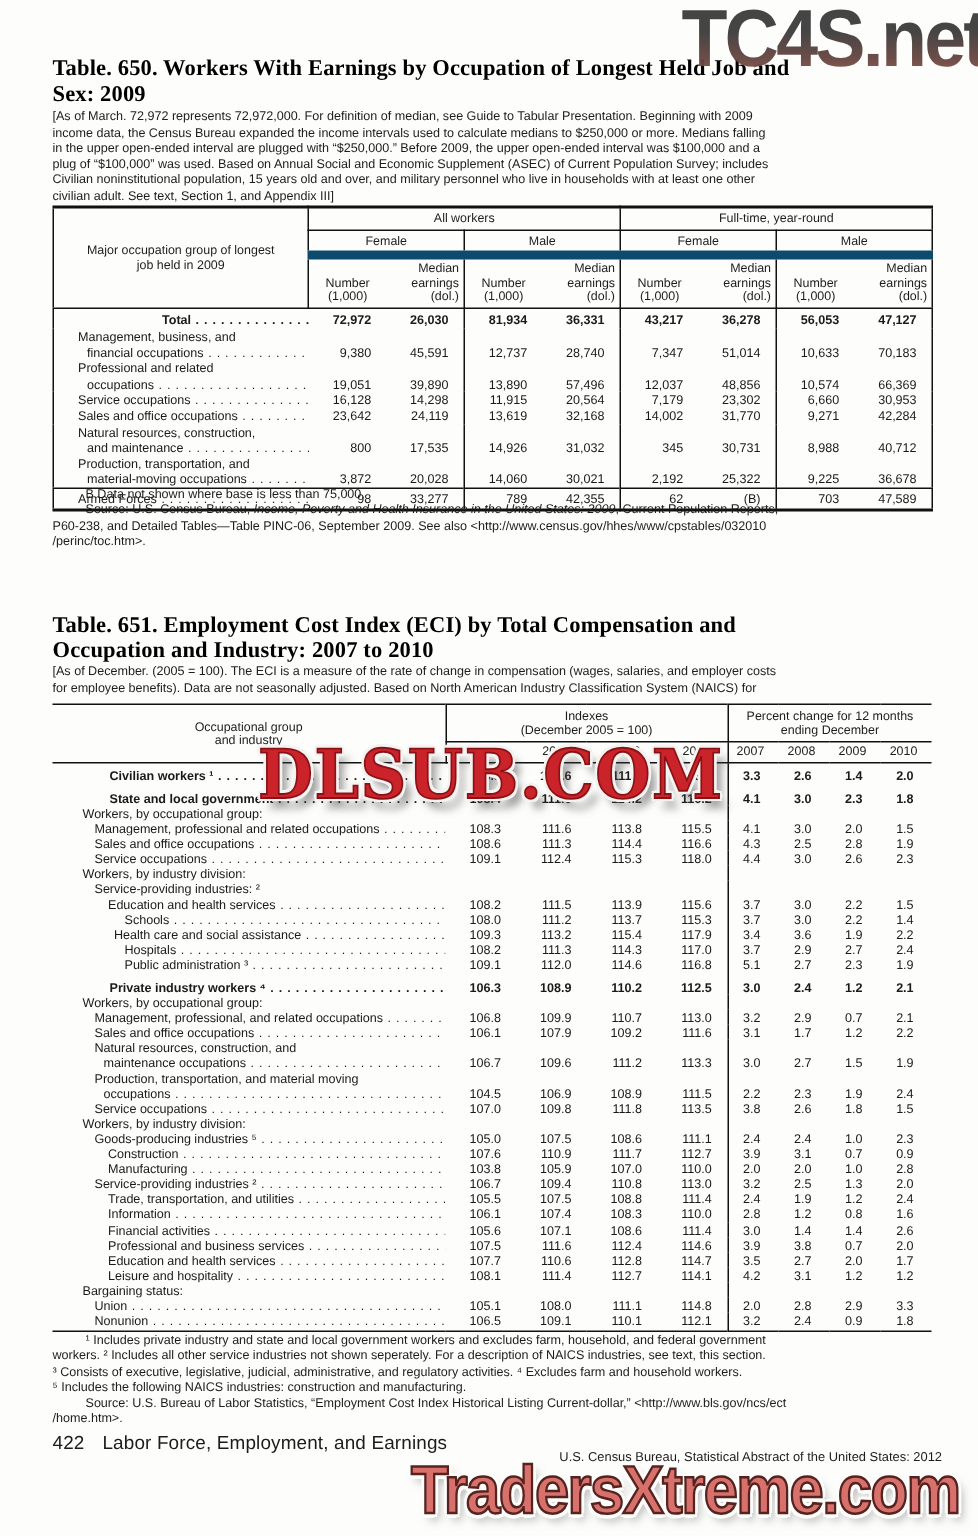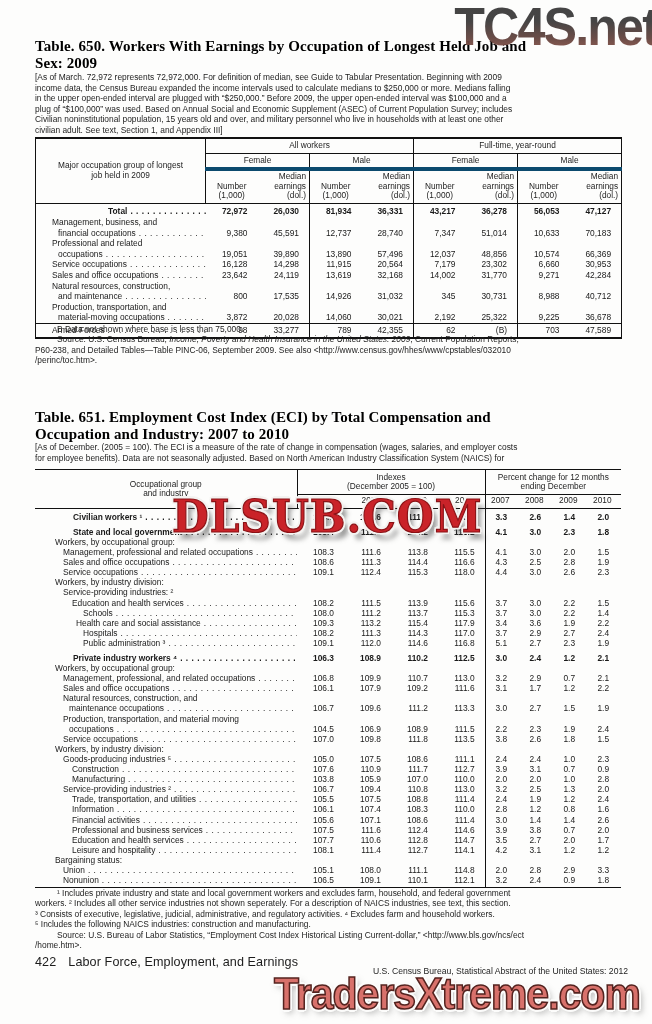--- a/index.html
+++ b/index.html
@@ -44,21 +44,21 @@
   .dots::before { content:". . . . . . . . . . . . . . . . . . . . . . . . . . . . . . . . . . . . . . . . . . . . . . . . . . . ."; padding-left:3px; letter-spacing:0.5px; }
   .w2 { padding-left:6px; }
 
   
   #t650-table { left:35px; top:137px; border:1px solid #111; border-top-width:2px; border-bottom-width:2px; }
   #t650-table td { line-height:10.6px; }
   #t650-table td.num { padding-right:10px; }
   #t650-table tbody tr:first-child td { padding-top:2.5px; }
   #t650-table tbody tr:last-child td { padding-bottom:1.5px; }
   th.grp { text-align:center; border-bottom:1px solid #111; padding:2px 2px 2.5px; }
-  th.sex { text-align:center; border-bottom:4px solid #0c4a6e; padding:1.5px 2px 2px; }
+  th.sex { text-align:center; border-bottom:6px solid #0c4a6e; padding:1.5px 2px 2px; }
   th.stub650 { text-align:center; border-bottom:1px solid #111; }
   th.numh { text-align:center; vertical-align:bottom; border-bottom:1px solid #111; padding-bottom:2px; }
   th.medh { text-align:right; vertical-align:bottom; border-bottom:1px solid #111; padding:1px 3px 2px 1px; }
 
   
   #t651-table { left:35px; top:469px; border-top:1.5px solid #111; border-bottom:1.5px solid #111; }
   #t651-table td { line-height:10.1px; }
   #t651-table td.i { padding-right:10px; }
   #t651-table td.p { padding-right:12px; }
   th.stub651 { text-align:center; border-bottom:1px solid #111; }

